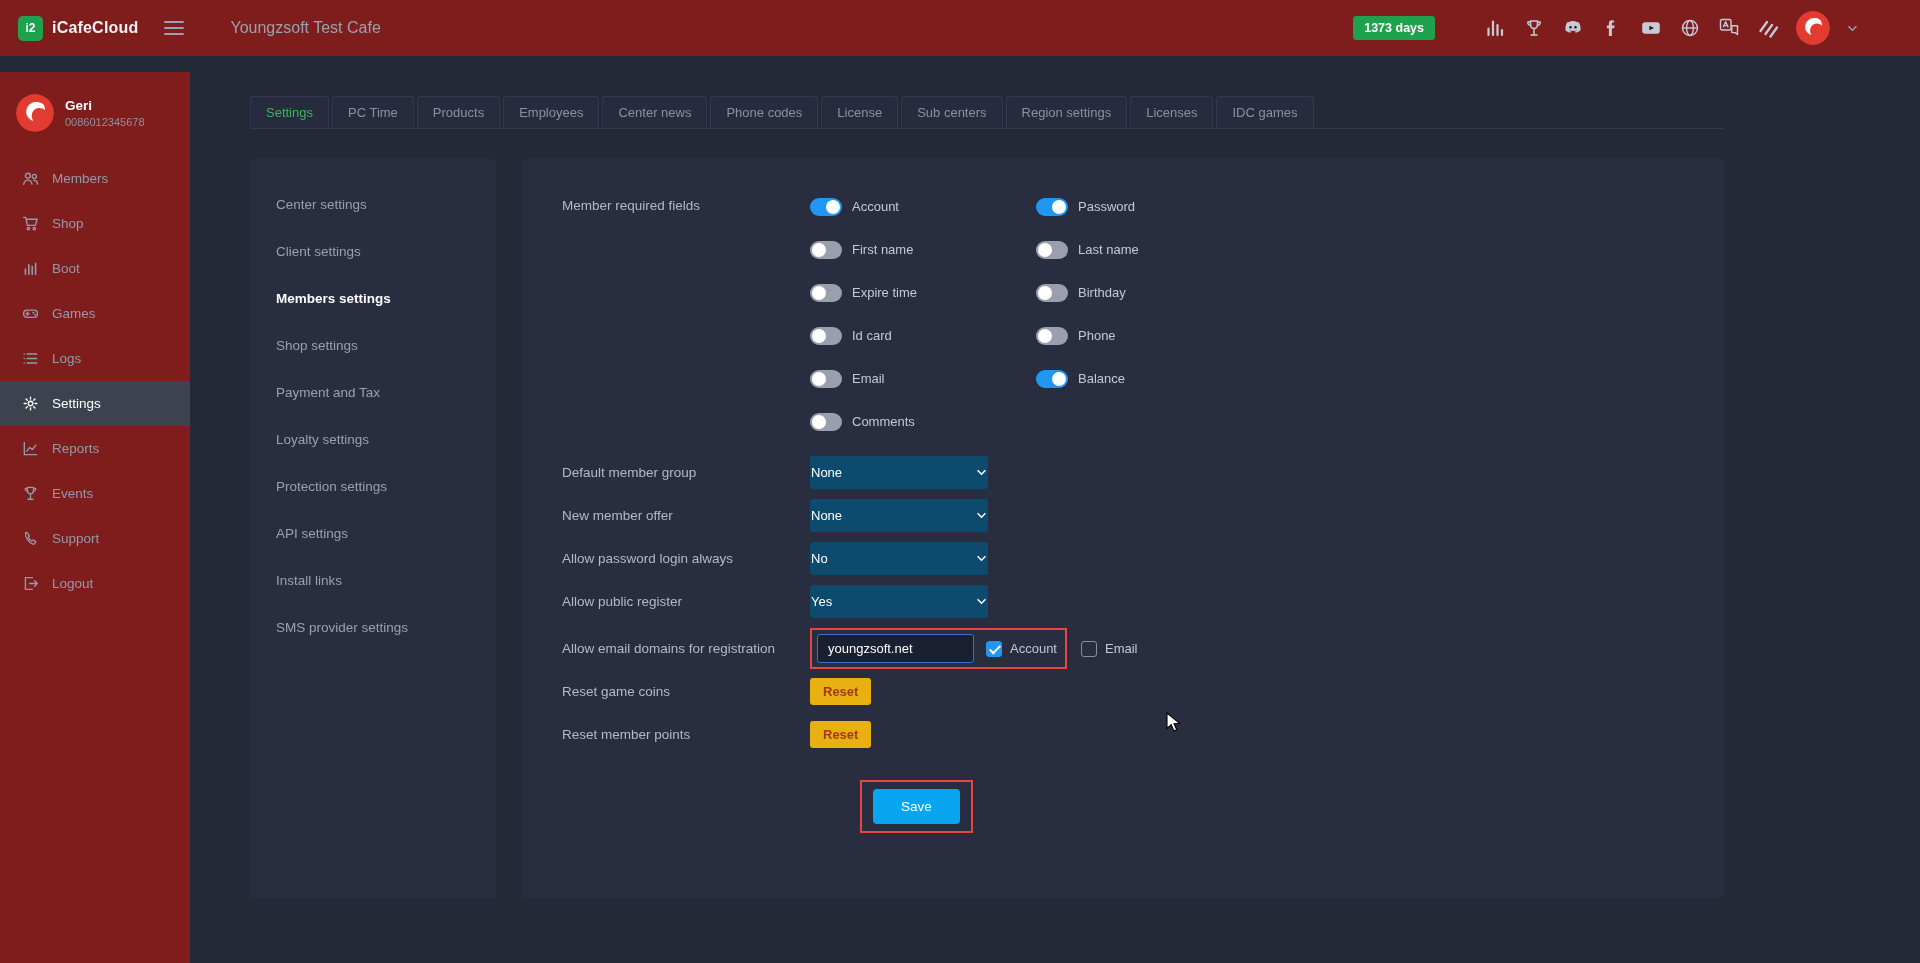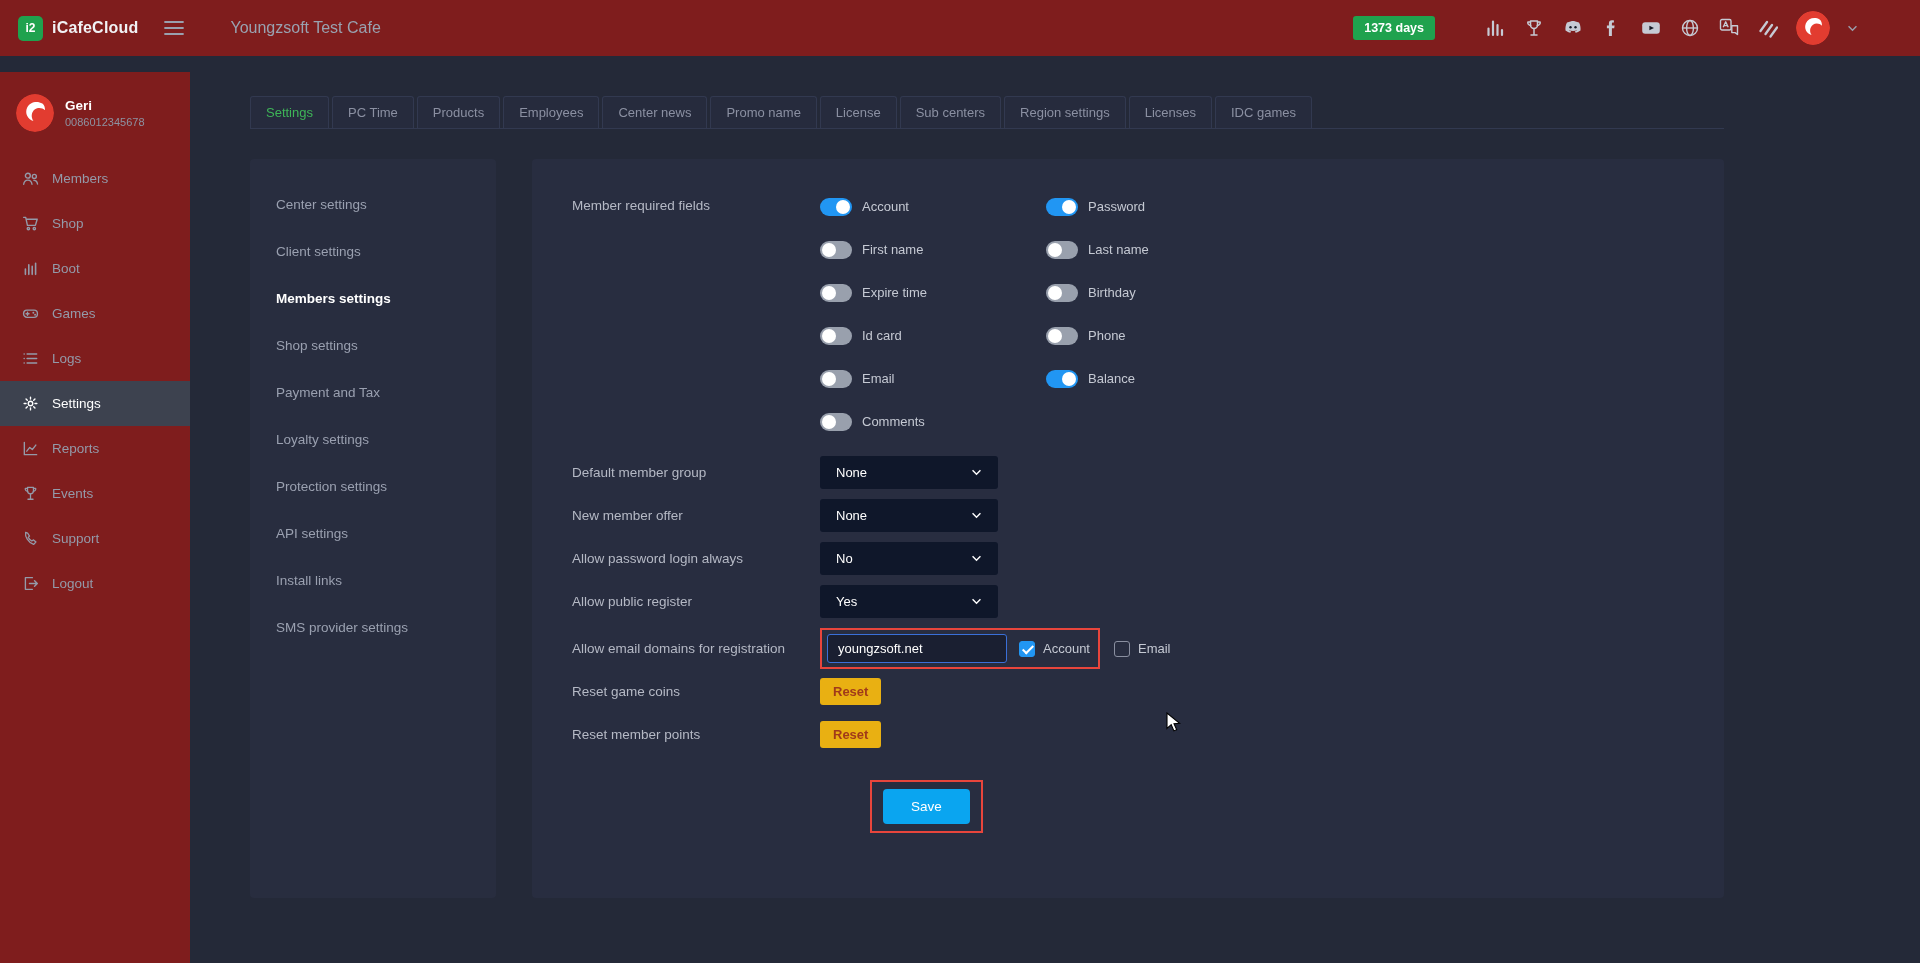--- a/index.html
+++ b/index.html
@@ -37,21 +37,21 @@
   .nav-item.active{background:#3d424f;color:#fff}
 
   
   .main{margin-left:190px;padding-top:56px}
   .tabs{display:flex;margin:40px 196px 0 60px;border-bottom:1px solid #323950}
   .tab{padding:8px 15px;border:1px solid #323950;border-bottom:none;
     border-radius:3px 3px 0 0;margin-right:3px;color:#8b90a2;font-size:13px;
     cursor:pointer;background:#262b3d;white-space:nowrap}
   .tab.active{color:#3eb558}
 
-  .content{display:flex;gap:36px;margin:30px 196px 0 60px}
+  .content{display:flex;gap:26px;margin:30px 196px 0 60px}
   .settings-nav{width:246px;min-height:727px;background:#282d3f;border-radius:4px;
     padding:22px 0;flex-shrink:0}
   .sn-item{padding:16px 26px;color:#9aa0b0;font-size:13.5px;cursor:pointer}
   .sn-item.active{color:#fff;font-weight:bold}
 
   .form-panel{flex:1;background:#282d40;border-radius:4px;position:relative;
     min-height:739px;padding:26px 40px 60px 40px}
 
   .frow{display:flex;align-items:center;min-height:43px}
   .flabel{width:248px;color:#b5b9c5;font-size:13.5px;flex-shrink:0}
@@ -60,29 +60,29 @@
   .toggle-grid{display:grid;grid-template-columns:226px 226px}
   .toggle-item{display:flex;align-items:center;gap:10px;height:43px}
   .toggle{width:32px;height:18px;border-radius:9px;background:#99a0ad;position:relative;
     cursor:pointer;flex-shrink:0}
   .toggle::after{content:"";position:absolute;width:14px;height:14px;border-radius:50%;
     background:#fff;top:2px;left:2px}
   .toggle.on{background:#2196f3}
   .toggle.on::after{left:auto;right:2px}
   .t-label{color:#c5c9d3;font-size:13px}
 
-  .select{width:178px;height:33px;background:#0f172a;border-radius:3px;display:flex;
-    align-items:center;justify-content:space-between;padding:0 16px;color:#fff;
+  .select{width:178px;height:33px;background:#0c4a6e;border-radius:3px;display:flex;
+    align-items:center;justify-content:space-between;padding:0 1px;color:#fff;
     font-size:13px;cursor:pointer}
   .select svg{width:11px;height:7px;flex-shrink:0}
 
   .email-row{margin-top:4px}
   .red-box{border:2px solid #e8453c;display:flex;align-items:center;gap:12px;
     padding:4px 8px 4px 5px}
-  .text-input{width:180px;height:29px;background:#1a1f31;border:1px solid #3a6fd8;
+  .text-input{width:157px;height:29px;background:#1a1f31;border:1px solid #3a6fd8;
     border-radius:3px;color:#fff;font-size:13px;padding:0 10px;outline:none;
     font-family:"Liberation Sans",sans-serif}
   .cb-wrap{display:flex;align-items:center}
   .checkbox{width:16px;height:16px;border:1px solid #8a8fa0;border-radius:3px;
     background:transparent;position:relative;cursor:pointer;flex-shrink:0}
   .checkbox.checked{background:#2196f3;border-color:#2196f3}
   .checkbox.checked::after{content:"";position:absolute;left:5px;top:1px;width:4px;
     height:9px;border:solid #fff;border-width:0 2px 2px 0;transform:rotate(45deg)}
   .cb-label{color:#c5c9d3;font-size:13px;margin-left:8px}
   .email-cb{margin-left:14px}
@@ -268,21 +268,21 @@
 </div>
 
 <div class="main">
 
   <div class="tabs">
     <div class="tab active">Settings</div>
     <div class="tab">PC Time</div>
     <div class="tab">Products</div>
     <div class="tab">Employees</div>
     <div class="tab">Center news</div>
-    <div class="tab">Promo name</div>
+    <div class="tab">Phone codes</div>
     <div class="tab">License</div>
     <div class="tab">Sub centers</div>
     <div class="tab">Region settings</div>
     <div class="tab">Licenses</div>
     <div class="tab">IDC games</div>
   </div>
 
   <div class="content">
 
     <div class="settings-nav">

